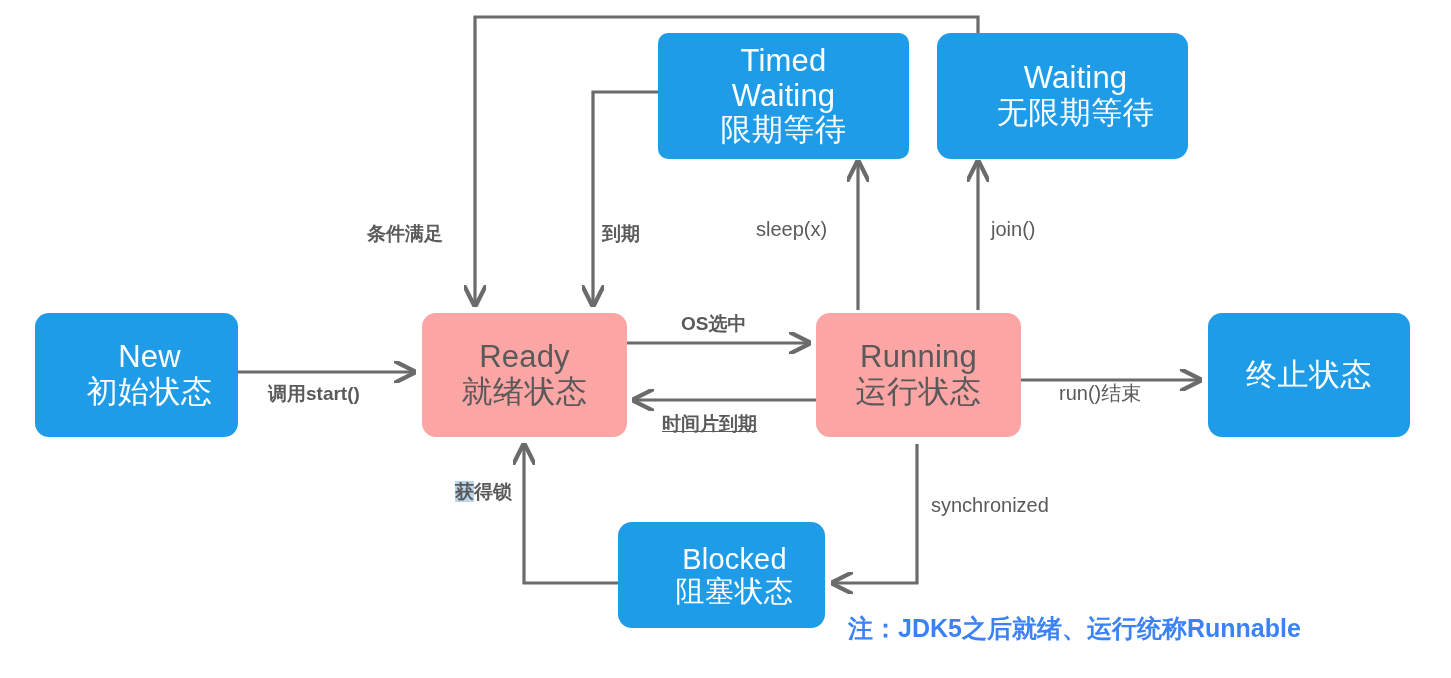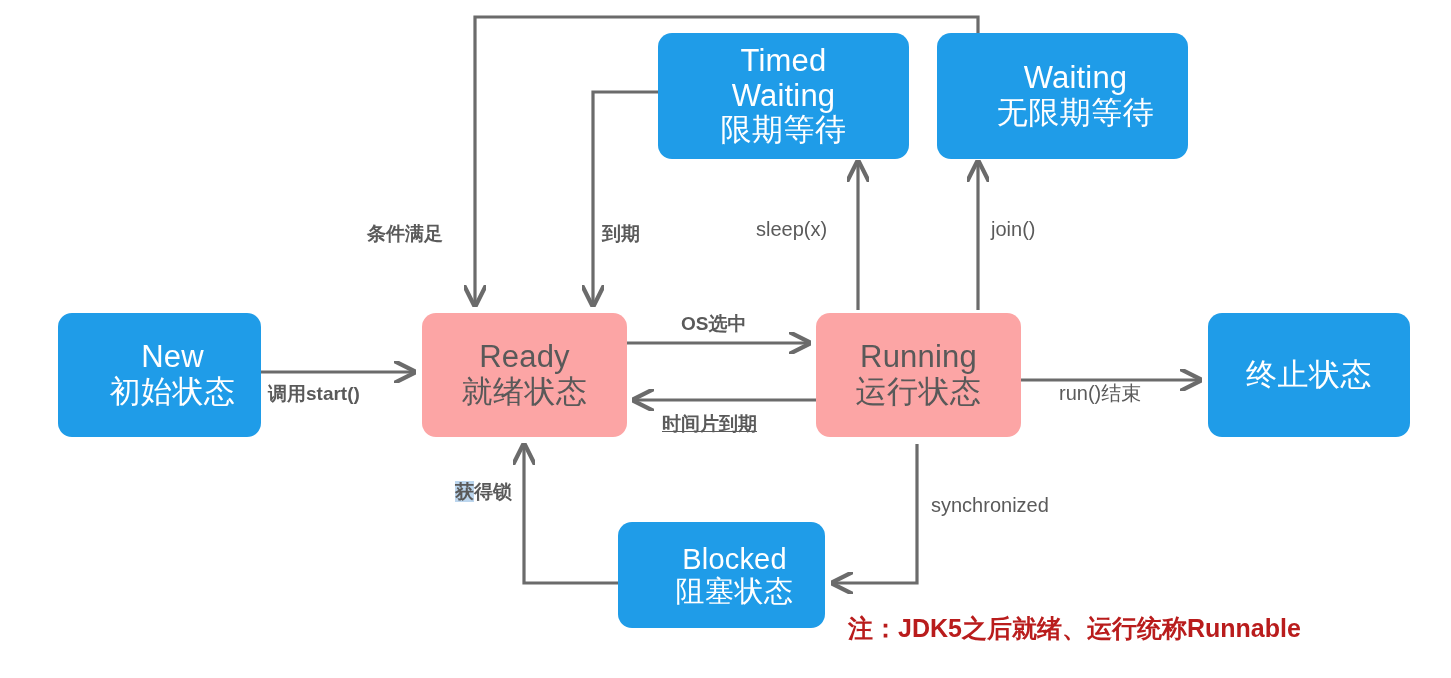--- a/index.html
+++ b/index.html
@@ -63,21 +63,21 @@
     font-weight: normal;
     font-size: 20px;
   }
   .edge-label .hl {
     background: #bcd6ee;
   }
   .note {
     position: absolute;
     font-size: 25px;
     font-weight: bold;
-    color: #b91c1c;
+    color: #3b82f6;
     white-space: nowrap;
     z-index: 4;
   }
 </style>
 </head>
 <body>
 
 <div id="canvas">
 
   <svg id="edges" viewBox="0 0 1451 678" xmlns="http://www.w3.org/2000/svg">
@@ -103,40 +103,40 @@
       <path d="M 978 34 L 978 17 L 475 17 L 475 305" marker-end="url(#arrow)"></path>
 
       <path d="M 658 92 L 593 92 L 593 305" marker-end="url(#arrow)"></path>
 
       <path d="M 917 444 L 917 583 L 833 583" marker-end="url(#arrow)"></path>
 
       <path d="M 618 583 L 524 583 L 524 445" marker-end="url(#arrow)"></path>
     </g>
   </svg>
 
-  <div class="node blue" style="left:35px; top:313px; width:203px; height:124px;margin-left:23px;">
+  <div class="node blue" style="left:35px; top:313px; width:203px; height:124px;">
     <span class="en">New</span>
     <span class="cn">初始状态</span>
   </div>
 
   <div class="node yellow" style="left:422px; top:313px; width:205px; height:124px;">
     <span class="en">Ready</span>
     <span class="cn">就绪状态</span>
   </div>
 
   <div class="node yellow" style="left:816px; top:313px; width:205px; height:124px;">
     <span class="en">Running</span>
     <span class="cn">运行状态</span>
   </div>
 
   <div class="node blue" style="left:1208px; top:313px; width:202px; height:124px; padding:0 6px;">
     <span class="cn">终止状态</span>
   </div>
 
-  <div class="node blue" style="left:658px; top:33px; width:251px; height:126px; padding:0 10px;">
+  <div class="node blue" style="left:658px; top:33px; width:251px; height:126px; padding:0 10px;border-radius:10px;">
     <span class="en" style="display:block; max-width:130px;">Timed Waiting</span>
     <span class="cn">限期等待</span>
   </div>
 
   <div class="node blue" style="left:937px; top:33px; width:251px; height:126px;">
     <span class="en">Waiting</span>
     <span class="cn">无限期等待</span>
   </div>
 
   <div class="node blue" style="left:618px; top:522px; width:207px; height:106px;">

